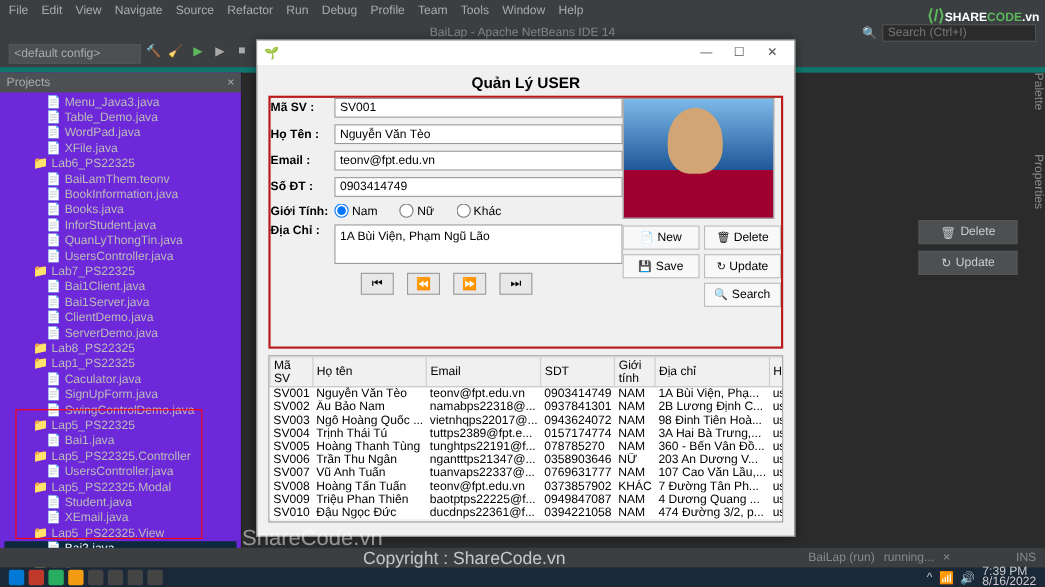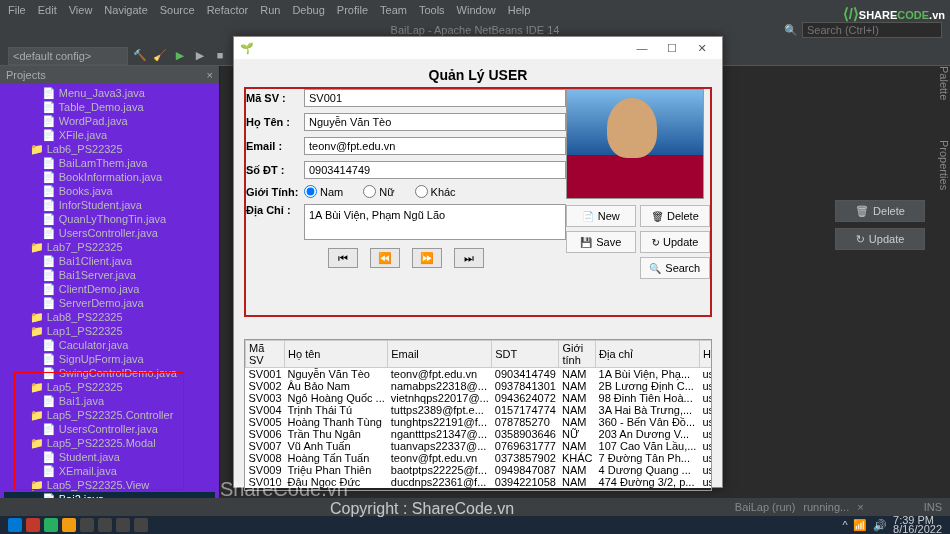--- a/index.html
+++ b/index.html
@@ -5,21 +5,21 @@
 *{box-sizing:border-box;margin:0;padding:0;font-family:"Segoe UI",Tahoma,sans-serif;font-size:11px}
 body{width:950px;height:534px;background:#2b2b2b;overflow:hidden;position:relative;color:#bbb}
 
 .ide-menu{height:20px;background:#3c3f41;display:flex;align-items:center;padding:0 8px;gap:12px;color:#aaa}
 .ide-menu span{white-space:nowrap}
 .ide-top{height:20px;background:#3c3f41;display:flex;align-items:center;padding:0 8px;position:relative}
 .ide-top .title{position:absolute;left:50%;transform:translateX(-50%);color:#888}
 .ide-top .search{margin-left:auto;display:flex;align-items:center;gap:4px;color:#777}
 .ide-top .search input{background:#2b2b2b;border:1px solid #555;width:140px;height:16px;color:#aaa;padding:0 4px}
 
-.ide-tb{height:26px;background:#3c3f41;border-bottom:1px solid #0f766e;display:flex;align-items:flex-end;padding:0 8px;gap:4px}
+.ide-tb{height:26px;background:#3c3f41;border-bottom:5px solid #0f766e;display:flex;align-items:flex-start;padding:0 8px;gap:4px}
 .cfg{background:#4c5052;border:1px solid #555;height:18px;width:120px;color:#aaa;padding:0 4px;display:flex;align-items:center}
 .tbicon{width:16px;height:16px;color:#aaa;text-align:center}
 .mem{color:#888;margin-left:8px}
 .logo{position:absolute;top:5px;right:5px;color:#5cb85c;font-weight:bold;font-size:15px}
 .logo b{color:#fff}
 
 .ide-body{display:flex;height:calc(100% - 86px)}
 .proj{width:220px;background:#6d28d9;border-right:1px solid #222;position:relative}
 .proj-head{height:18px;background:#4c5052;padding:0 6px;color:#aaa;display:flex;align-items:center;justify-content:space-between}
 .tree{padding:2px 4px;line-height:14px;font-size:10px;color:#bbb;position:relative}
@@ -114,21 +114,21 @@
     <div class="proj-head">
       <span>Projects</span>
         <span>×</span>
     </div>
     <div class="tree" id="tree">
         <div class="i3">📄 Menu_Java3.java</div>
         <div class="i3">📄 Table_Demo.java</div>
         <div class="i3">📄 WordPad.java</div>
         <div class="i3">📄 XFile.java</div>
         <div class="i2">📁 Lab6_PS22325</div>
-        <div class="i3">📄 BaiLamThem.java</div>
+        <div class="i3">📄 BaiLamThem.teonv</div>
         <div class="i3">📄 BookInformation.java</div>
         <div class="i3">📄 Books.java</div>
         <div class="i3">📄 InforStudent.java</div>
         <div class="i3">📄 QuanLyThongTin.java</div>
         <div class="i3">📄 UsersController.java</div>
         <div class="i2">📁 Lab7_PS22325</div>
         <div class="i3">📄 Bai1Client.java</div>
         <div class="i3">📄 Bai1Server.java</div>
         <div class="i3">📄 ClientDemo.java</div>
         <div class="i3">📄 ServerDemo.java</div>
@@ -251,21 +251,21 @@
         <div class="photo"></div>
         <div class="btn-grid">
           <button>📄 <span>New</span></button>
           <button>🗑 <span>Delete</span></button>
           <button>💾 <span>Save</span></button>
           <button>↻ <span>Update</span></button>
         </div>
         <button class="btn-search">🔍 <span>Search</span></button>
       </div>
     </div>
-    <div class="tbl-wrap red-outline" style="margin-top:22px">
+    <div class="tbl-wrap red-outline" style="margin-top:6px">
       <table>
         <thead>
             <tr id="thead-row">
               <th>Mã SV</th>
               <th>Họ tên</th>
               <th>Email</th>
               <th>SDT</th>
               <th>Giới tính</th>
               <th>Địa chỉ</th>
               <th>Hình</th>

